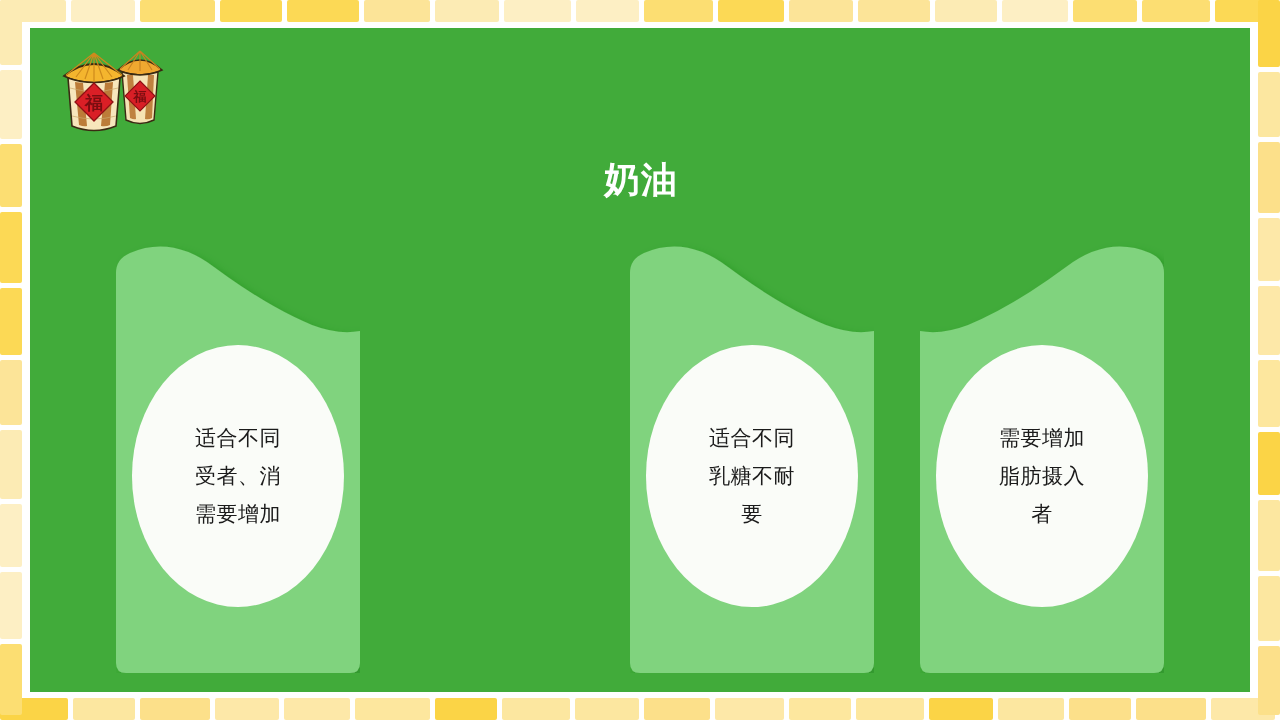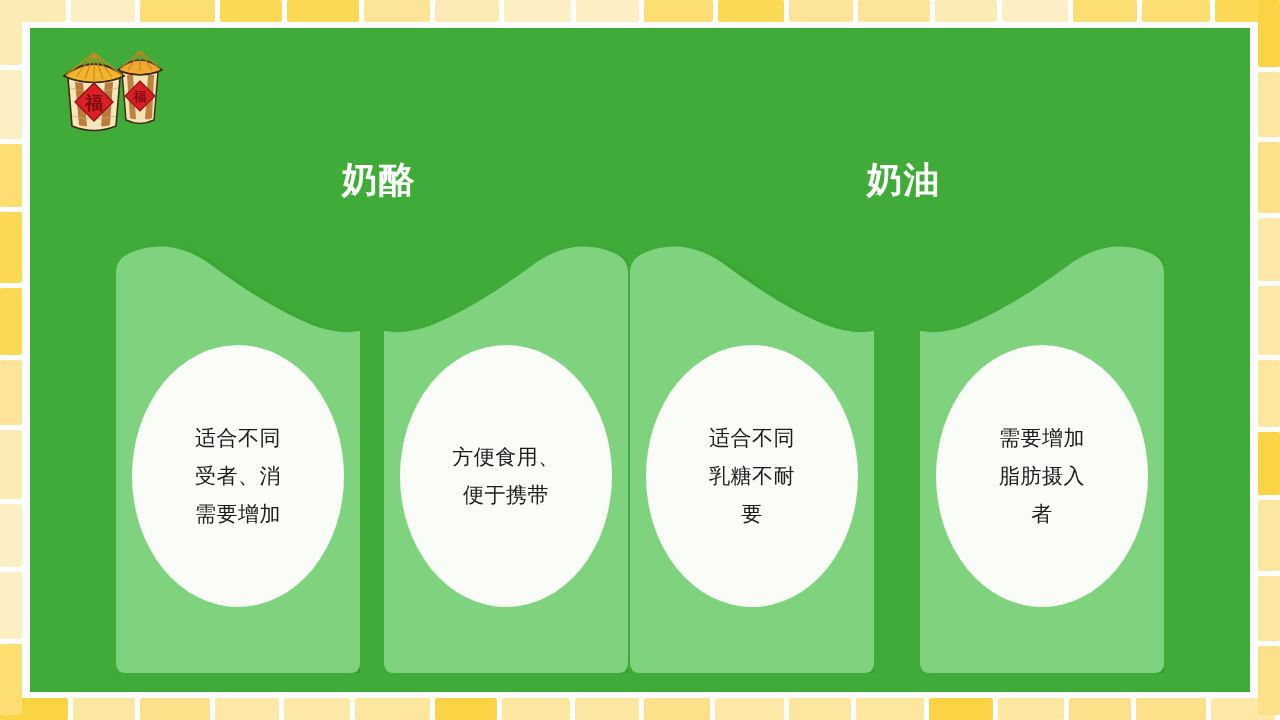--- a/index.html
+++ b/index.html
@@ -246,21 +246,20 @@
             <g transform="translate(38,60)">
               <path d="M0 -19 L19 0 L0 19 L-19 0 Z" fill="#DA1F26" stroke="#8E1014" stroke-width="1.3"></path>
               <text x="0" y="7" font-size="18" font-family="'DejaVu Sans',sans-serif" fill="#7A0D10" text-anchor="middle" font-weight="bold">福</text>
             </g>
           </g>
         </svg>
       </div>
     </div>
 
     <div id="headings">
-      <div class="col-heading">奶酪</div>
       <div class="col-heading">奶油</div>
     </div>
 
     <div id="cards">
 
       <div class="card" id="card-0">
         <svg class="card-svg" viewBox="0 0 244 452" preserveAspectRatio="none">
           <defs>
             <filter id="sh0" x="-25%" y="-10%" width="160%" height="130%">
               <feDropShadow dx="5" dy="5" stdDeviation="5" flood-color="#1F7A1C" flood-opacity="0.45"></feDropShadow>
@@ -270,36 +269,20 @@
         </svg>
         <div class="bubble">
           <div class="bubble-text">
             <div>适合不同</div>
             <div>受者、消</div>
             <div>需要增加</div>
           </div>
         </div>
       </div>
 
-      <div class="card" id="card-1">
-        <svg class="card-svg" viewBox="0 0 244 452" preserveAspectRatio="none">
-          <defs>
-            <filter id="sh1" x="-25%" y="-10%" width="160%" height="130%">
-              <feDropShadow dx="5" dy="5" stdDeviation="5" flood-color="#1F7A1C" flood-opacity="0.45"></feDropShadow>
-            </filter>
-          </defs>
-          <path filter="url(#sh1)" d="M0 110 Q22 114 48 104 Q92 86 146 46 Q188 14 230 32 Q244 38 244 52 L244 442 Q244 452 234 452 L10 452 Q0 452 0 442 Z" fill="#80D37E"></path>
-        </svg>
-        <div class="bubble">
-          <div class="bubble-text">
-            <div>方便食用、</div>
-            <div>便于携带</div>
-          </div>
-        </div>
-      </div>
 
       <div class="card" id="card-2">
         <svg class="card-svg" viewBox="0 0 244 452" preserveAspectRatio="none">
           <defs>
             <filter id="sh2" x="-25%" y="-10%" width="160%" height="130%">
               <feDropShadow dx="5" dy="5" stdDeviation="5" flood-color="#1F7A1C" flood-opacity="0.45"></feDropShadow>
             </filter>
           </defs>
           <path filter="url(#sh2)" d="M0 52 Q0 38 14 32 Q56 14 98 46 Q152 86 196 104 Q222 114 244 110 L244 442 Q244 452 234 452 L10 452 Q0 452 0 442 Z" fill="#80D37E"></path>
         </svg>

